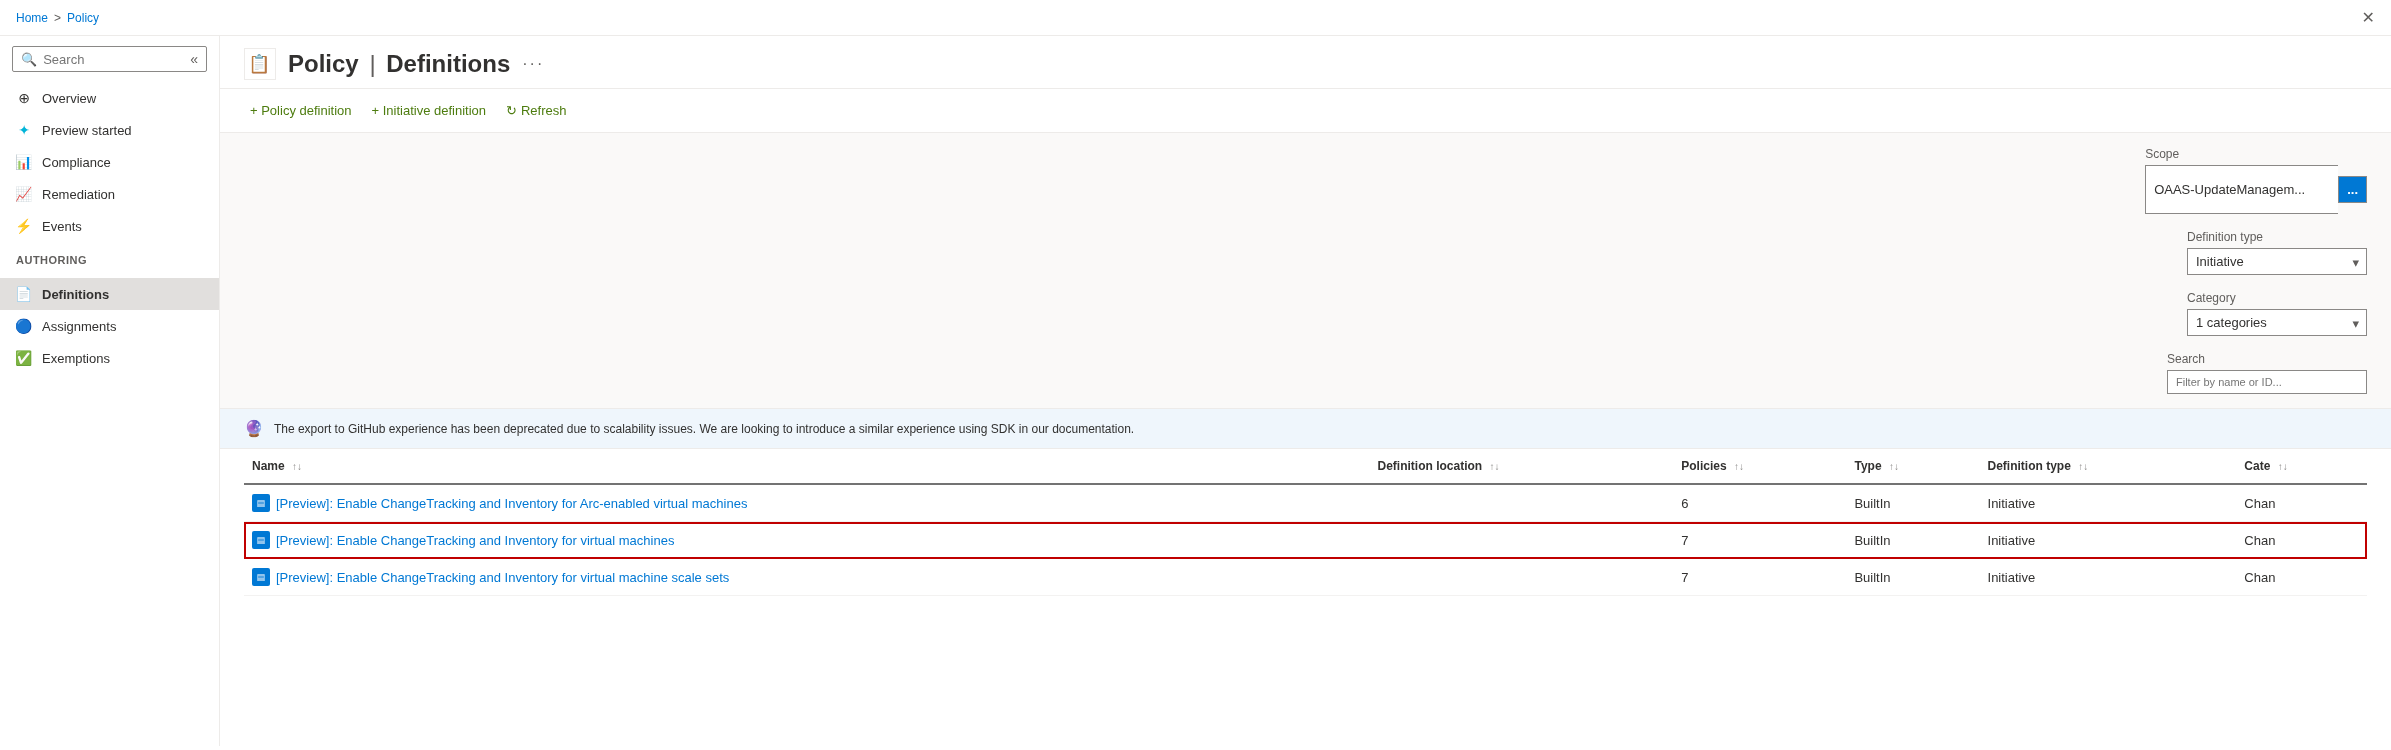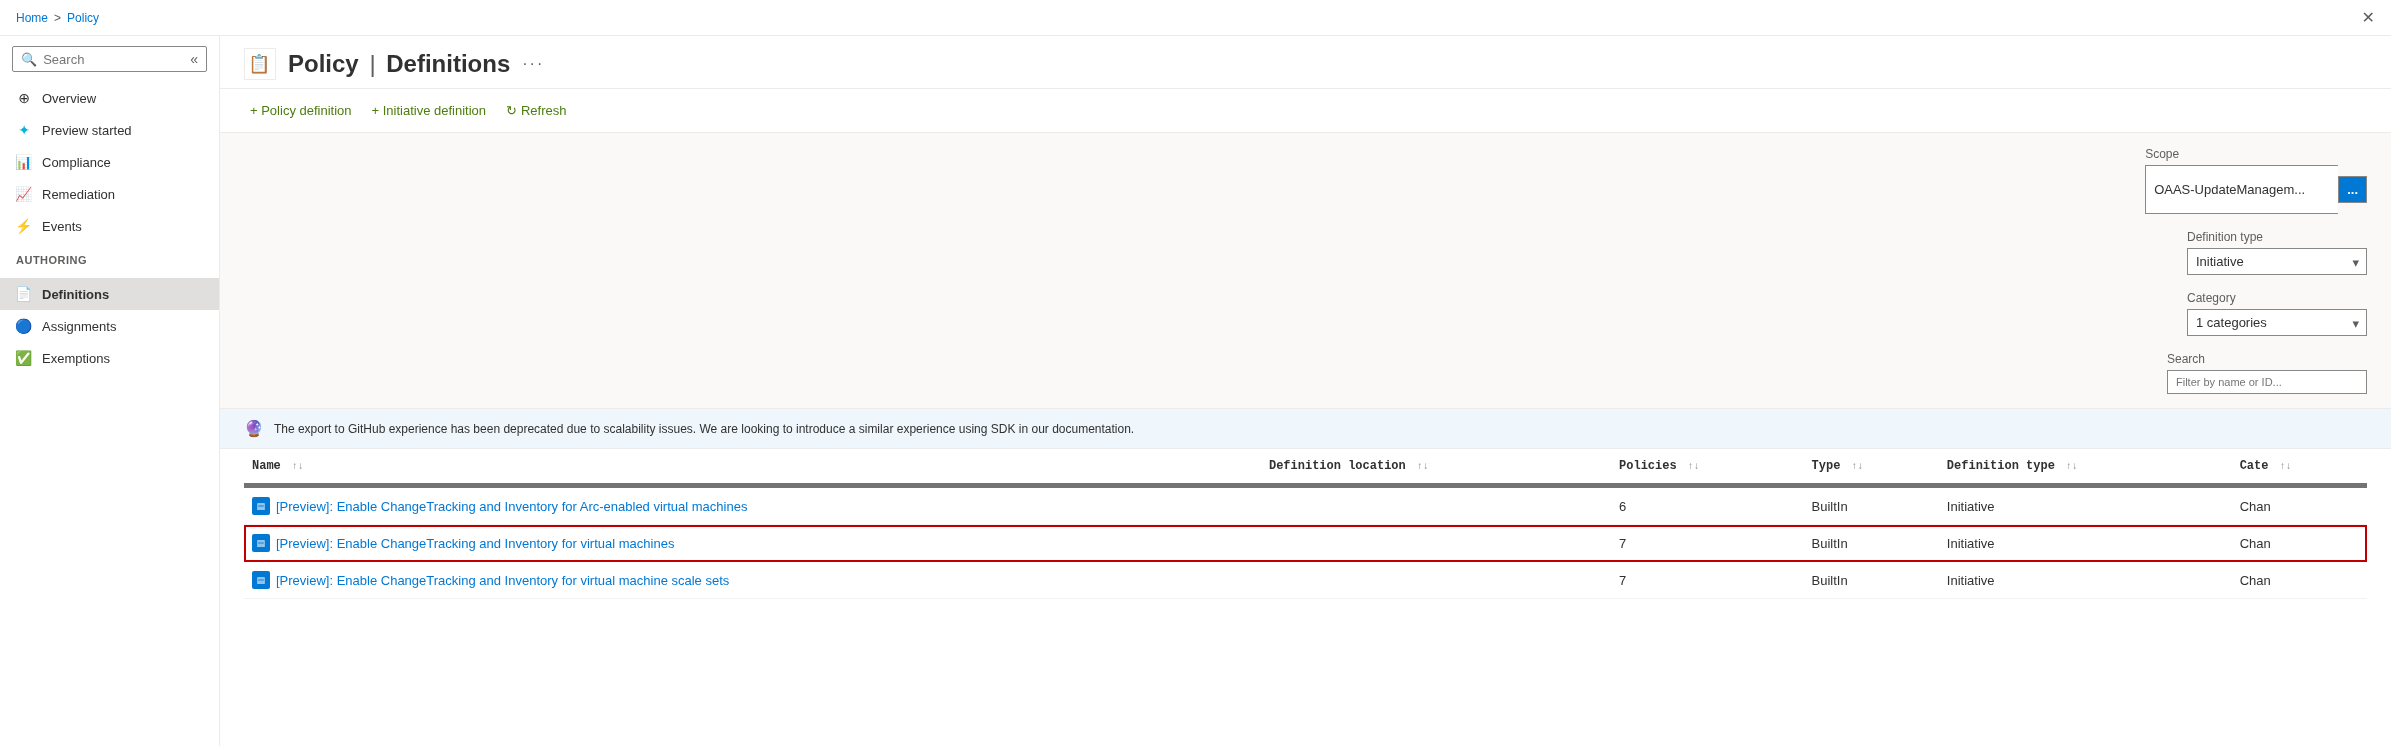--- a/index.html
+++ b/index.html
@@ -50,21 +50,21 @@
     .filter-select-wrapper::after { content: '▾'; position: absolute; right: 8px; top: 50%; transform: translateY(-50%); color: #605e5c; pointer-events: none; }
     .filter-search { border: 1px solid #8a8886; padding: 5px 8px; font-size: 11px; color: #323130; min-width: 200px; }
 
     
     .info-banner { display: flex; align-items: center; gap: 10px; padding: 10px 24px; background: #eff6fc; border-bottom: 1px solid #edebe9; font-size: 12px; color: #323130; }
     .info-icon { color: #8a2be2; font-size: 16px; }
 
     
     .table-container { padding: 0 24px; }
     table { width: 100%; border-collapse: collapse; }
-    thead tr { border-bottom: 5px solid #737373; font-family: Liberation Mono, monospace; }
+    thead tr { border-bottom: 2px solid #737373; }
     thead th { padding: 10px 8px; text-align: left; font-size: 12px; font-weight: 600; color: #323130; white-space: nowrap; cursor: pointer; }
     thead th .sort-icons { color: #8a8886; margin-left: 4px; font-size: 10px; }
     tbody tr { border-bottom: 1px solid #f3f2f1; }
     .table-row-highlighted { outline: 2px solid #c00000; outline-offset: -2px; }
     tbody td { padding: 9px 8px; font-size: 13px; color: #323130; }
     .row-link { color: #0078d4; cursor: pointer; text-decoration: none; display: flex; align-items: center; }
   </style>
 </head>
 <body>
 

